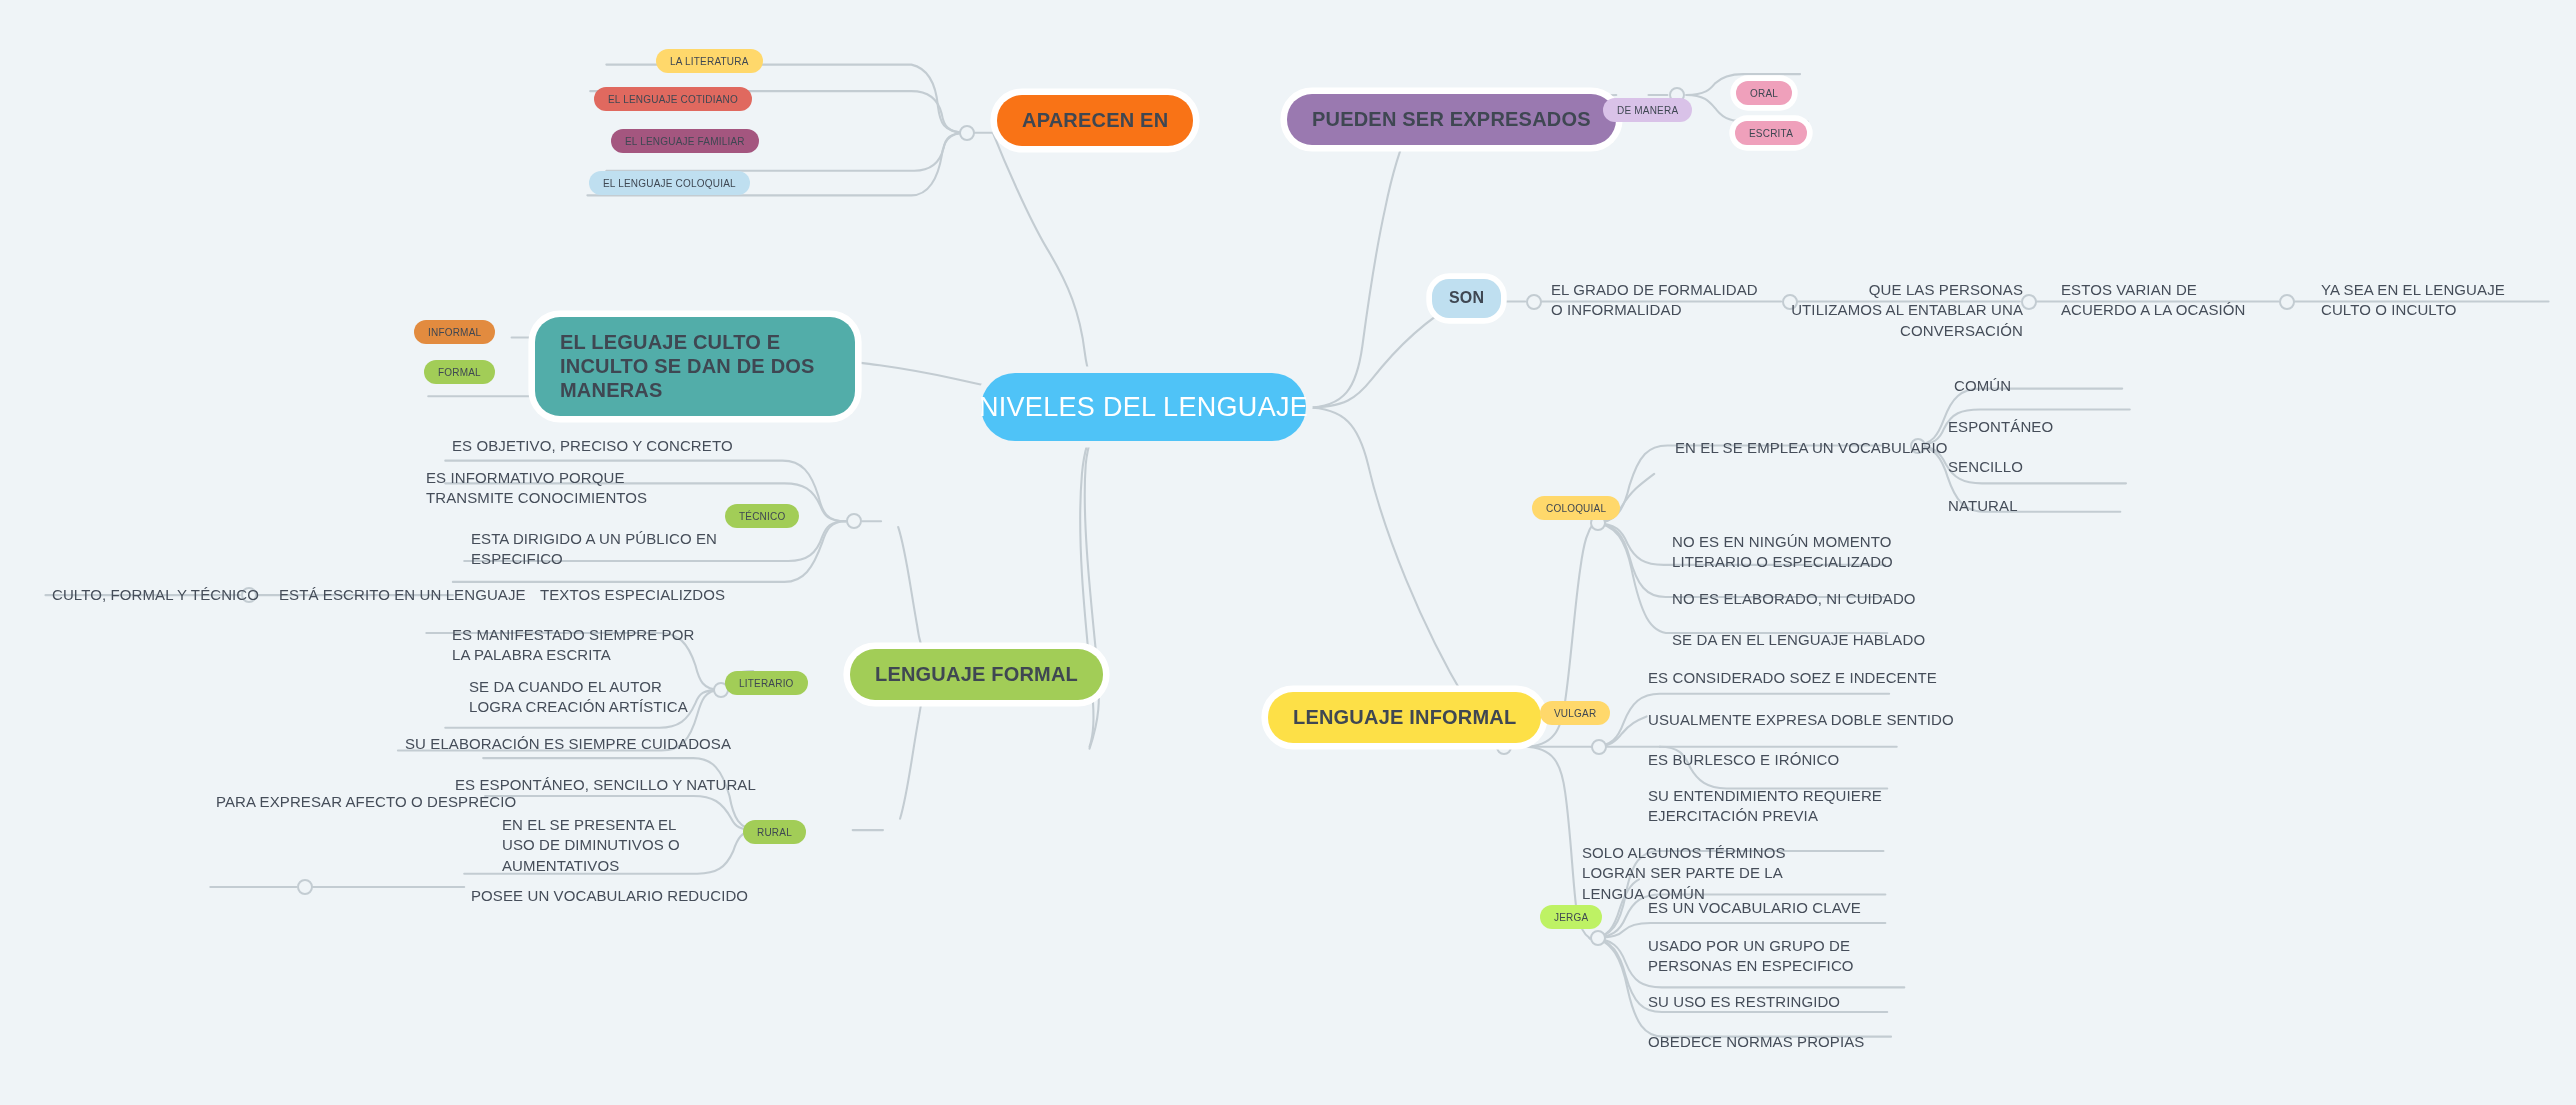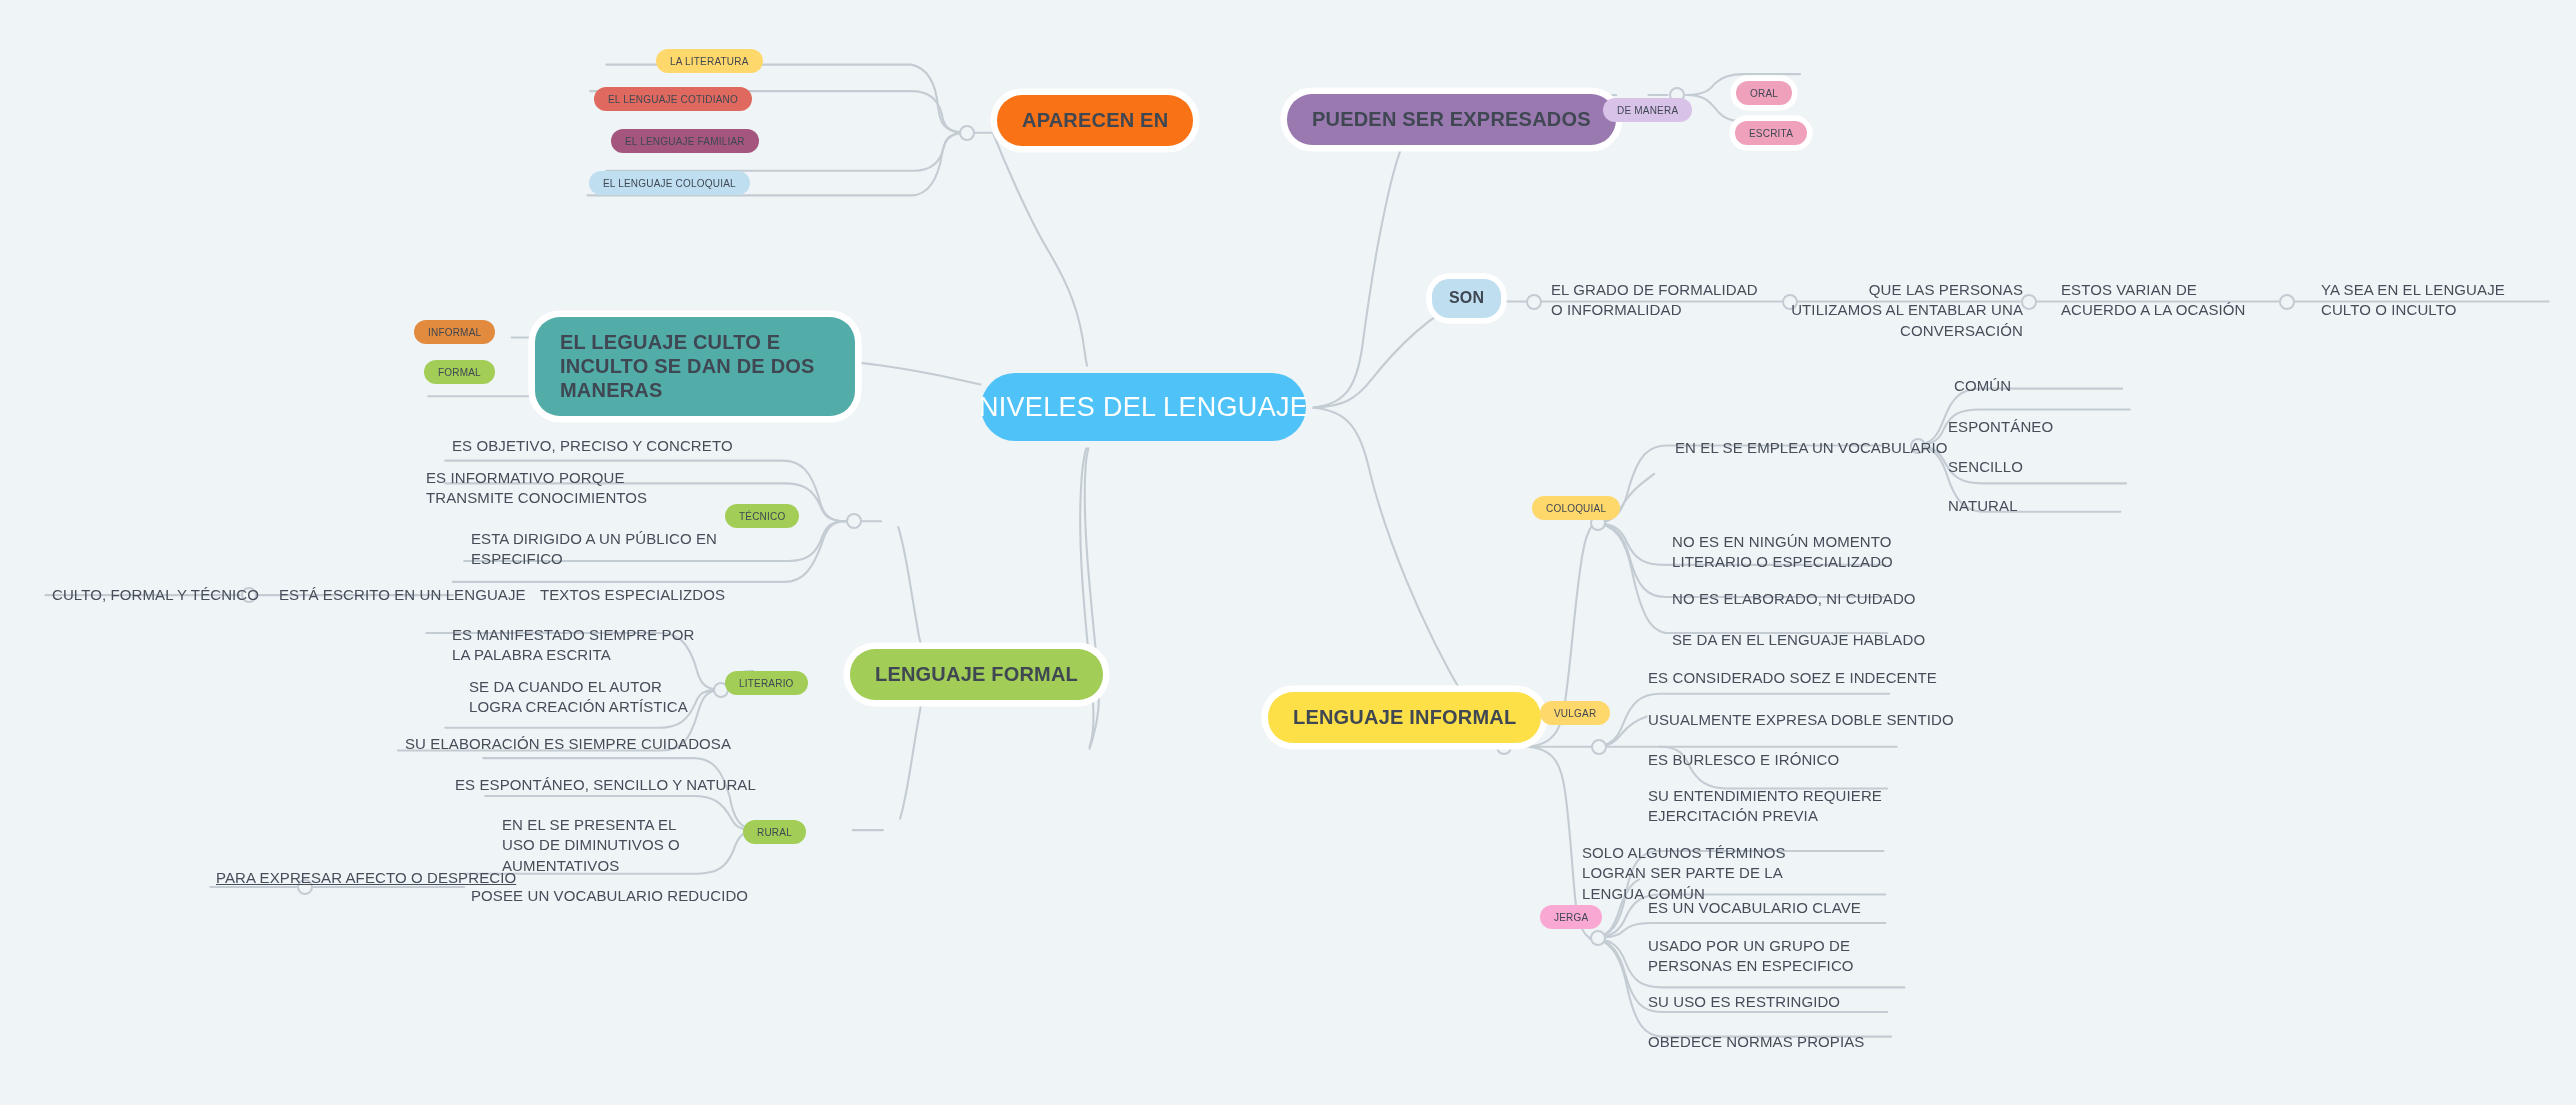--- a/index.html
+++ b/index.html
@@ -301,21 +301,21 @@
   </div>
   <div class="node leaf nowrap" style="left:455px;top:775px;">
     <span>ES ESPONTÁNEO, SENCILLO Y NATURAL</span>
   </div>
   <div class="node leaf" style="left:502px;top:815px;width:204px;">
     <span>EN EL SE PRESENTA EL USO DE DIMINUTIVOS O AUMENTATIVOS</span>
   </div>
   <div class="node leaf nowrap" style="left:471px;top:886px;">
     <span>POSEE UN VOCABULARIO REDUCIDO</span>
   </div>
-  <div class="node leaf nowrap" style="left:216px;top:868px;text-decoration:underline;">
+  <div class="node leaf nowrap" style="left:216px;top:792px;">
     <span>PARA EXPRESAR AFECTO O DESPRECIO</span>
   </div>
 
   <div class="node branch" style="left:1268px;top:692px;background:#fde047;">
     <span>LENGUAJE INFORMAL</span>
   </div>
 
   <div class="node pill" style="left:1532px;top:496px;background:#ffd86b;">
     <span>COLOQUIAL</span>
   </div>
@@ -351,21 +351,21 @@
   <div class="node leaf nowrap" style="left:1648px;top:668px;">
     <span>ES CONSIDERADO SOEZ E INDECENTE</span>
   </div>
   <div class="node leaf nowrap" style="left:1648px;top:710px;">
     <span>USUALMENTE EXPRESA DOBLE SENTIDO</span>
   </div>
   <div class="node leaf nowrap" style="left:1648px;top:750px;">
     <span>ES BURLESCO E IRÓNICO</span>
   </div>
 
-  <div class="node pill" style="left:1540px;top:905px;background:#f9a8d4;">
+  <div class="node pill" style="left:1540px;top:905px;background:#bef264;">
     <span>JERGA</span>
   </div>
   <div class="node leaf" style="left:1648px;top:786px;width:237px;">
     <span>SU ENTENDIMIENTO REQUIERE EJERCITACIÓN PREVIA</span>
   </div>
   <div class="node leaf" style="left:1582px;top:843px;width:254px;">
     <span>SOLO ALGUNOS TÉRMINOS LOGRAN SER PARTE DE LA LENGUA COMÚN</span>
   </div>
   <div class="node leaf nowrap" style="left:1648px;top:898px;">
     <span>ES UN VOCABULARIO CLAVE</span>

